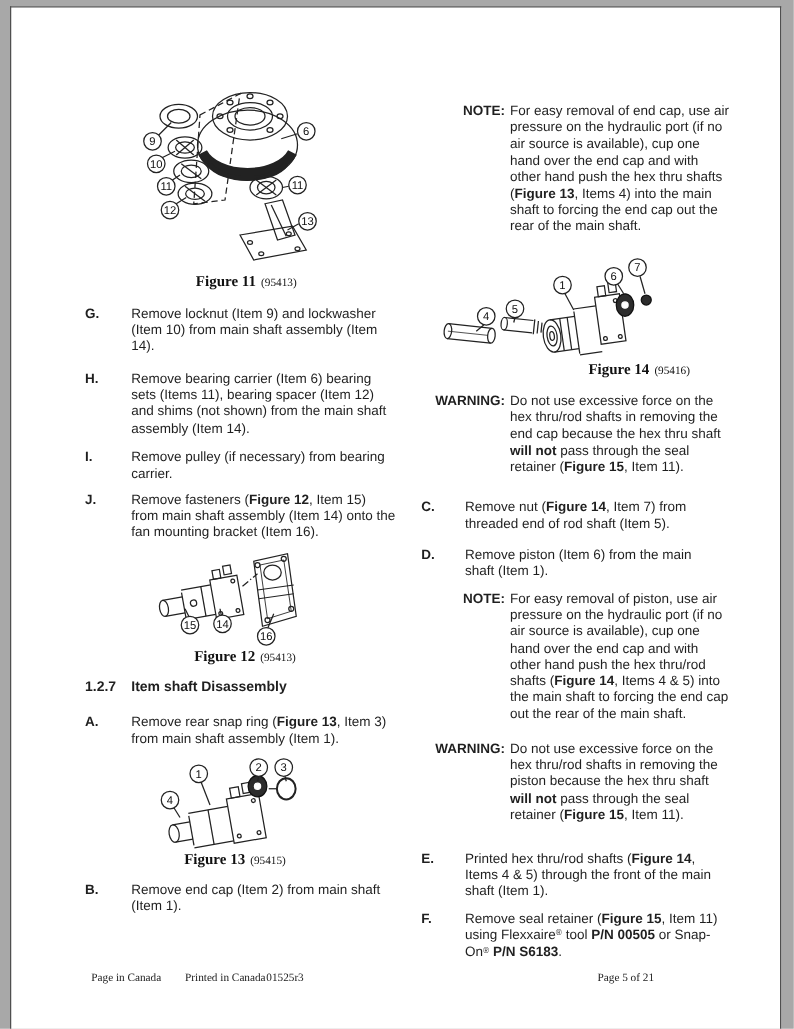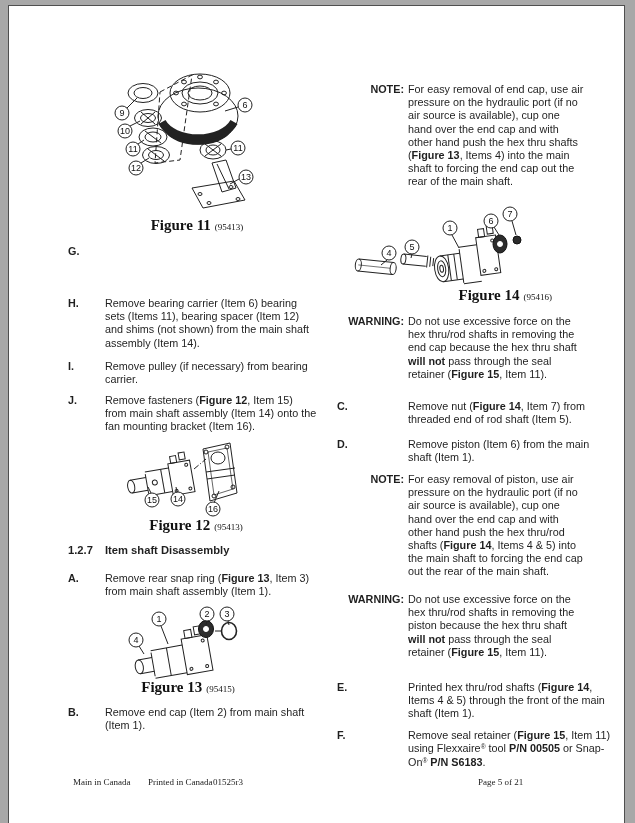--- a/index.html
+++ b/index.html
@@ -14,32 +14,32 @@
     background:#ffffff;border:1px solid #4f4f4f;border-bottom:none;
   }
   .abs{position:absolute;}
   
   .step{position:absolute;display:flex;font-size:10.8px;line-height:13.2px;}
   .step .letter{font-weight:bold;flex:0 0 37px;}
   .step.left{left:68px;}
   .step.left .body{width:212px;}
   .step.right{left:337px;}
   .step.right .letter{flex:0 0 35px;}
-  .step.right .body{width:205px;margin-left:36px;}
+  .step.right .body{width:205px;}
   .callnote{position:absolute;left:337px;display:flex;font-size:10.8px;line-height:13.2px;}
   .callnote .nlabel{flex:0 0 67px;text-align:right;font-weight:bold;padding-right:4px;}
   .callnote .ntext{width:178px;}
   .b{font-weight:bold;}
   sup{font-size:0.62em;vertical-align:baseline;position:relative;top:-0.45em;}
   
   .section-heading{position:absolute;left:68px;display:flex;font-size:11.2px;font-weight:bold;align-items:center;}
   .section-heading .num{flex:0 0 37px;}
   .fig-caption{position:absolute;text-align:center;white-space:nowrap;
     font-family:"Liberation Serif",serif;color:#111;}
-  .fig-caption .figname{font-weight:bold;font-size:15px;}
+  .fig-caption .figname{font-weight:bold;font-size:12px;}
   .fig-caption .figcode{font-size:9px;}
   
   .footer-item{position:absolute;font-family:"Liberation Serif",serif;font-size:9px;color:#222;white-space:nowrap;}
   
   svg{position:absolute;overflow:visible;}
   .lineart{stroke:#222;fill:none;stroke-width:1;}
   .callout-circle{fill:#fff;stroke:#222;stroke-width:1;}
   .callout-num{font-family:"Liberation Sans",sans-serif;font-size:9px;fill:#111;text-anchor:middle;stroke:none;}
   .dark{fill:#2c2c2c;stroke:#111;}
 </style>
@@ -117,20 +117,21 @@
   <text class="callout-num" x="153" y="91">11</text>
   <text class="callout-num" x="161" y="120">13</text>
 </svg>
 <div class="fig-caption" style="left:97px;top:216px;width:200px;">
   <span class="figname">Figure 11</span>
   <span class="figcode">(95413)</span>
 </div>
 
 <div class="step left" style="top:245px;">
   <span class="letter">G.</span>
+  <div class="body"><span>Remove locknut (Item 9) and lockwasher (Item 10) from main shaft assembly (Item 14).</span></div>
 </div>
 <div class="step left" style="top:297px;">
   <span class="letter">H.</span>
   <div class="body"><span>Remove bearing carrier (Item 6) bearing sets (Items 11), bearing spacer (Item 12) and shims (not shown) from the main shaft assembly (Item 14).</span></div>
 </div>
 <div class="step left" style="top:360px;">
   <span class="letter">I.</span>
   <div class="body"><span>Remove pulley (if necessary) from bearing carrier.</span></div>
 </div>
 <div class="step left" style="top:394px;">
@@ -337,16 +338,16 @@
 
 <div class="step right" style="top:681px;">
   <span class="letter">E.</span>
   <div class="body"><span>Printed hex thru/rod shafts (</span><span class="b">Figure 14</span><span>, Items 4 &amp; 5) through the front of the main shaft (Item 1).</span></div>
 </div>
 <div class="step right" style="top:729px;">
   <span class="letter">F.</span>
   <div class="body"><span>Remove seal retainer (</span><span class="b">Figure 15</span><span>, Item 11) using Flexxaire</span><sup>®</sup><span> tool </span><span class="b">P/N 00505</span><span> or Snap-On</span><sup>®</sup><span> </span><span class="b">P/N S6183</span><span>.</span></div>
 </div>
 
-<span class="footer-item" style="left:73px;top:777px;">Main in Canada</span>
+<span class="footer-item" style="left:73px;top:777px;">Page in Canada</span>
 <span class="footer-item" style="left:148px;top:777px;">Printed in Canada</span>
 <span class="footer-item" style="left:213px;top:777px;">01525r3</span>
 <span class="footer-item" style="left:478px;top:777px;">Page 5 of 21</span>
 
 </body></html>

